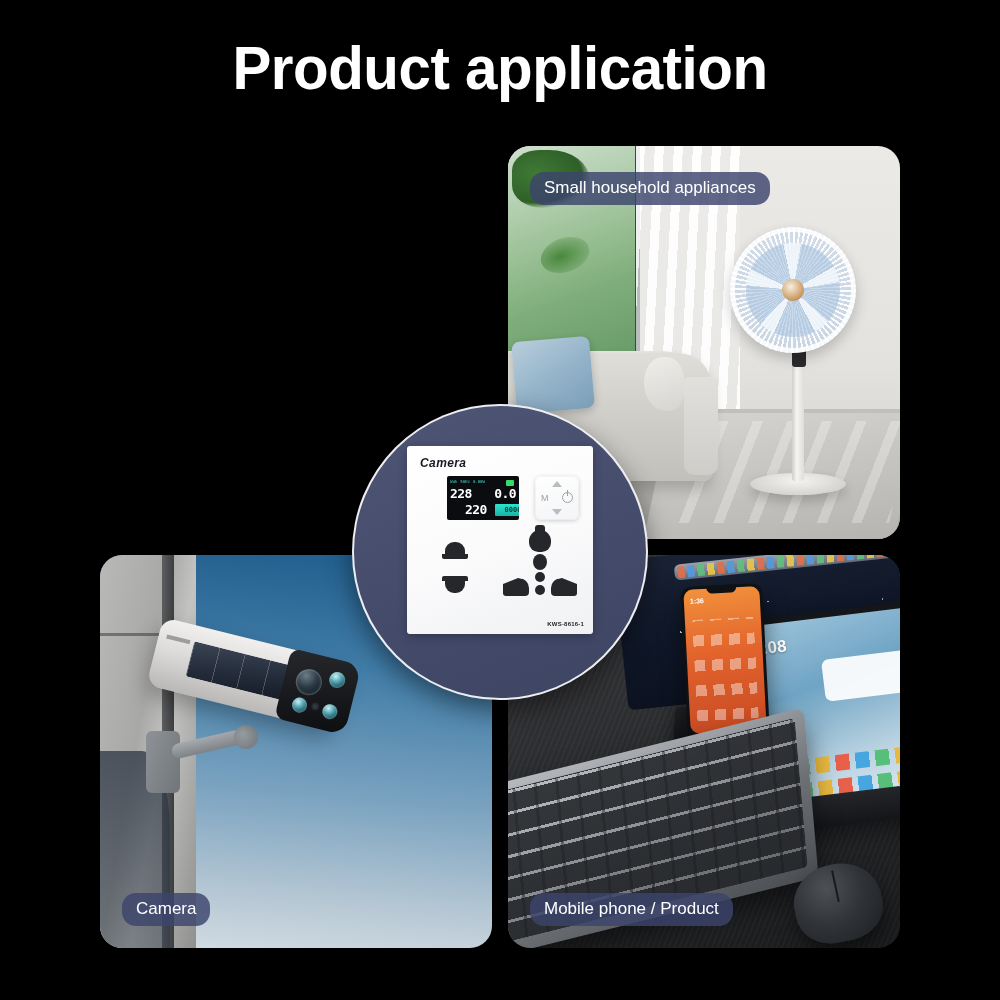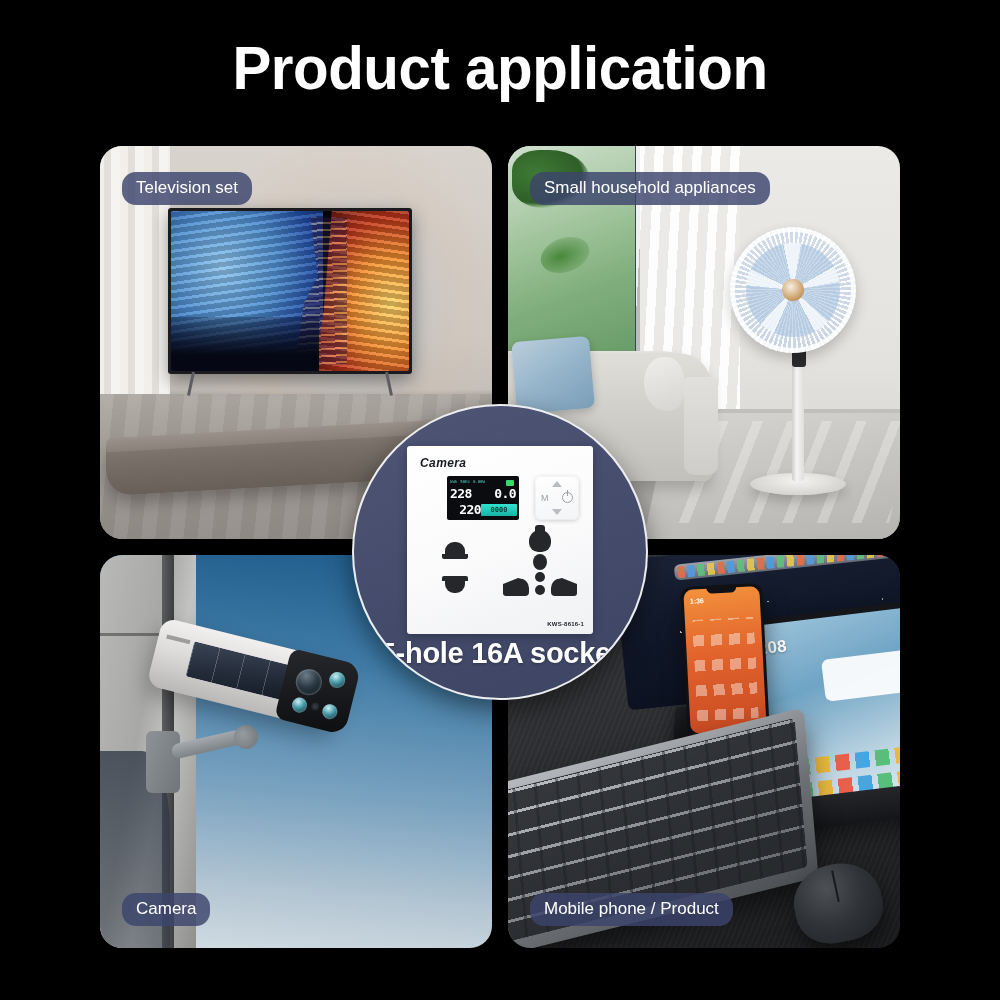--- a/index.html
+++ b/index.html
@@ -524,22 +524,22 @@
   .lcd-main {
     position: absolute; left: 3px; top: 10px; width: 66px; height: 15px;
     display: flex; align-items: center; justify-content: space-between;
   }
   .lcd-num {
     color: #ffffff; font-size: 13px; font-weight: bold; line-height: 1;
     font-family: "DejaVu Sans Mono", monospace;
     letter-spacing: -0.6px;
   }
   .lcd-second {
-    position: absolute; left: 4px; top: 26px; width: 66px; height: 15px;
-    display: flex; align-items: center; justify-content: flex-end;
+    position: absolute; left: 18px; top: 26px; width: 66px; height: 15px;
+    display: flex; align-items: center; justify-content: space-between;
   }
   .lcd-bar {
     width: 36px; height: 12px;
     background: linear-gradient(180deg, #2fe3d0, #18b3a5);
     border-radius: 1px;
     display: flex; align-items: center; justify-content: center;
     color: #06403a; font-size: 7px; font-weight: bold;
     font-family: "DejaVu Sans Mono", monospace;
   }
   .ctrl-pad {
@@ -630,46 +630,20 @@
 </style>
 </head>
 <body>
 
 <div id="stage">
 
   <div class="page-title">Product application</div>
 
   <div class="grid">
 
-    <div class="panel p-tl">
-      <div class="scene">
-        <div class="tv-wall"></div>
-        <div class="tv-wall-glow"></div>
-        <div class="tv-curtain"></div>
-        <div class="tv-floor"></div>
-        <div class="tv-floorlines"></div>
-        <div class="tv-console"></div>
-        <div class="tv-console-top"></div>
-        <div class="tv-set">
-          <div class="tv-bezel">
-            <div class="tv-screen">
-              <div class="tv-art">
-                <div class="wave-blue"></div>
-                <div class="wave-orange"></div>
-                <div class="face-edge"></div>
-                <div class="dark-bottom"></div>
-              </div>
-            </div>
-          </div>
-          <div class="tv-leg l"></div>
-          <div class="tv-leg r"></div>
-        </div>
-      </div>
-      <div class="badge badge-tl">Television set</div>
-    </div>
 
     <div class="panel p-bl">
       <div class="scene">
         <div class="cam-sky"></div>
         <div class="cam-wall"></div>
         <div class="cam-wall-seam"></div>
         <div class="cam-wall-edge"></div>
         <div class="cam-wall-shadow"></div>
         <div class="cam-bracket"></div>
         <div class="cam-arm"></div>
@@ -790,16 +764,15 @@
         <div class="hu-mid"></div>
         <div class="hu-dot1"></div>
         <div class="hu-dot2"></div>
         <div class="hu-left"></div>
         <div class="hu-right"></div>
       </div>
 
       <div class="model-no">KWS-8616-1</div>
     </div>
 
-    <div class="callout-caption">5-hole 16A socket</div>
   </div>
 
 </div>
 
 </body></html>

